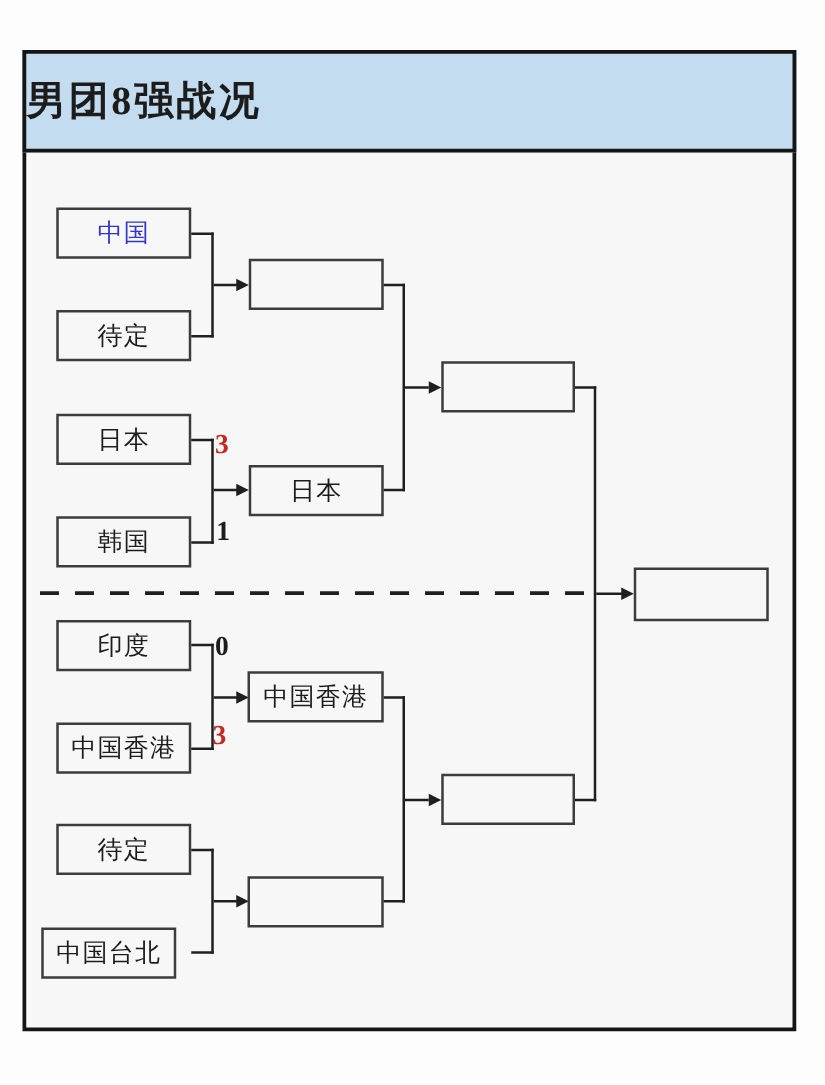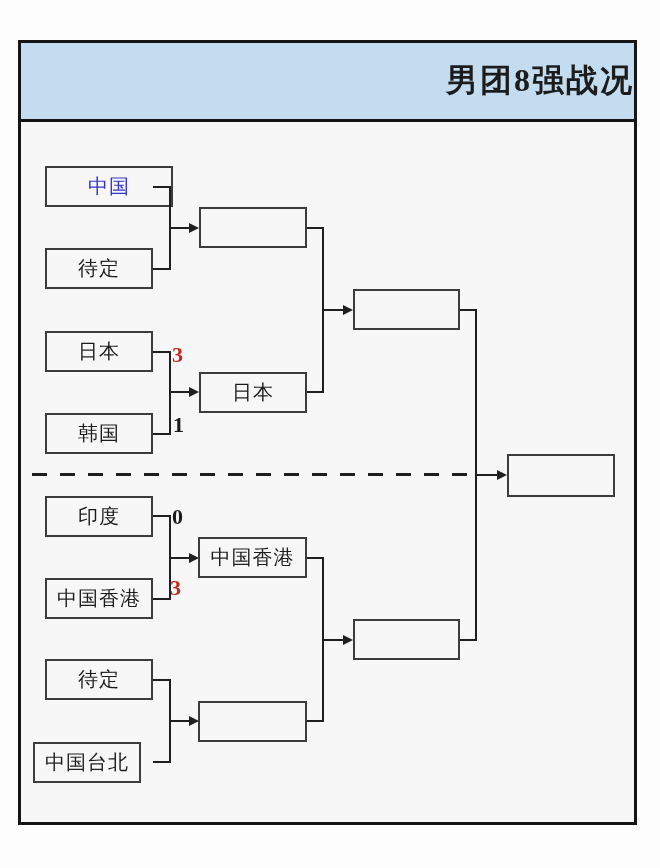--- a/index.html
+++ b/index.html
@@ -13,21 +13,21 @@
   .stage{position:absolute;left:0;top:0;width:660px;height:868px;}
   .frame{
     position:absolute;left:18px;top:40px;width:619px;height:785px;
     box-sizing:border-box;border:3px solid var(--frame-border,#151515);
     background:var(--canvas-bg,#f7f7f7);
   }
   .header{
     position:absolute;left:18px;top:40px;width:619px;height:82px;
     box-sizing:border-box;border:3px solid var(--frame-border,#151515);
     background:var(--header-bg,#c3dcf0);
-    display:flex;align-items:center;justify-content:flex-end;font-family:Liberation Serif, serif;
+    display:flex;align-items:center;justify-content:flex-start;font-family:Liberation Serif, serif;
   }
   .title{
     font-size:32px;font-weight:700;letter-spacing:2px;
     color:var(--text-color,#1c1c1c);
   }
   .tbox{
     position:absolute;box-sizing:border-box;
     border:2px solid var(--box-border,#3c3c3c);
     background:var(--canvas-bg,#f7f7f7);
     display:flex;align-items:center;justify-content:center;
@@ -56,21 +56,21 @@
 <body>
 
 <div class="stage">
 
   <div class="frame"></div>
 
   <div class="header">
     <span class="title">男团8强战况</span>
   </div>
 
-  <div class="tbox china" style="left:45px;top:166px;width:128px;height:41px;">中国</div>
+  <div class="tbox china" style="left:45px;top:166px;width:108px;height:41px;">中国</div>
   <div class="tbox" style="left:45px;top:248px;width:108px;height:41px;">待定</div>
   <div class="tbox" style="left:45px;top:331px;width:108px;height:41px;">日本</div>
   <div class="tbox" style="left:45px;top:413px;width:108px;height:41px;">韩国</div>
   <div class="tbox" style="left:45px;top:496px;width:108px;height:41px;">印度</div>
   <div class="tbox" style="left:45px;top:578px;width:108px;height:41px;">中国香港</div>
   <div class="tbox" style="left:45px;top:659px;width:108px;height:41px;">待定</div>
   <div class="tbox" style="left:33px;top:742px;width:108px;height:41px;">中国台北</div>
 
   <div class="tbox" style="left:199px;top:207px;width:108px;height:41px;"></div>
   <div class="tbox" style="left:199px;top:372px;width:108px;height:41px;">日本</div>

